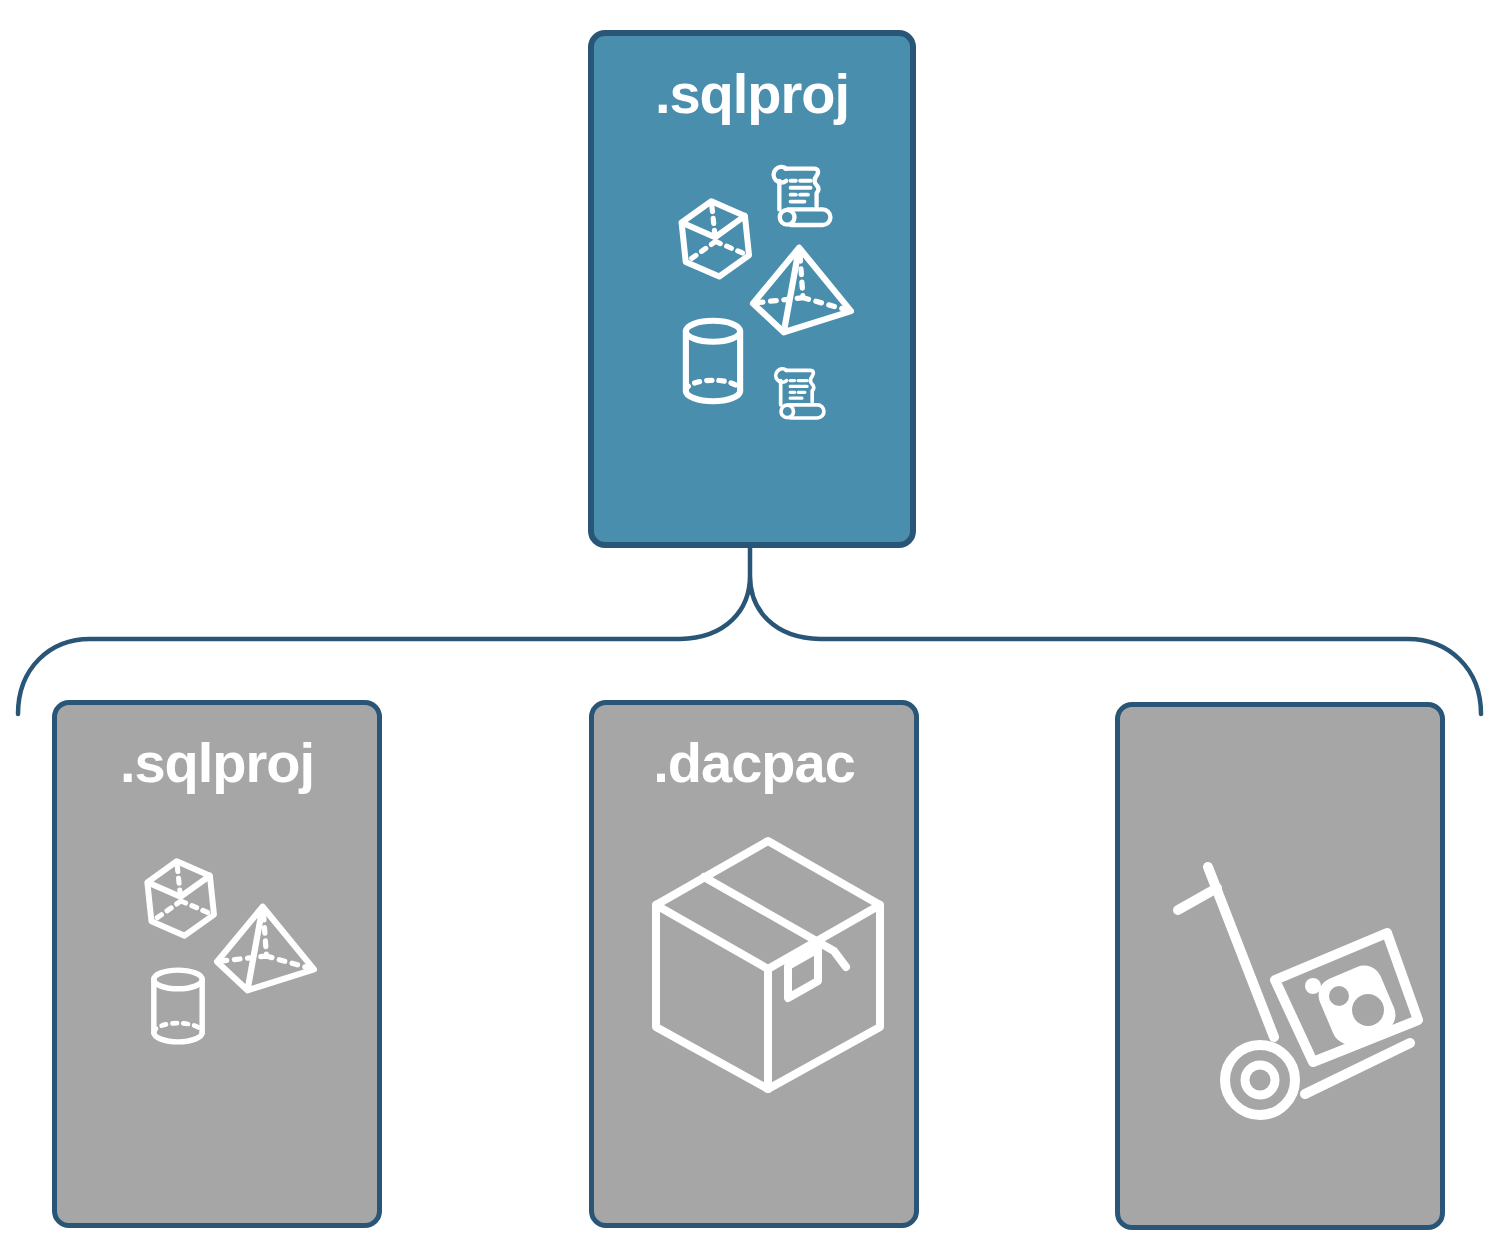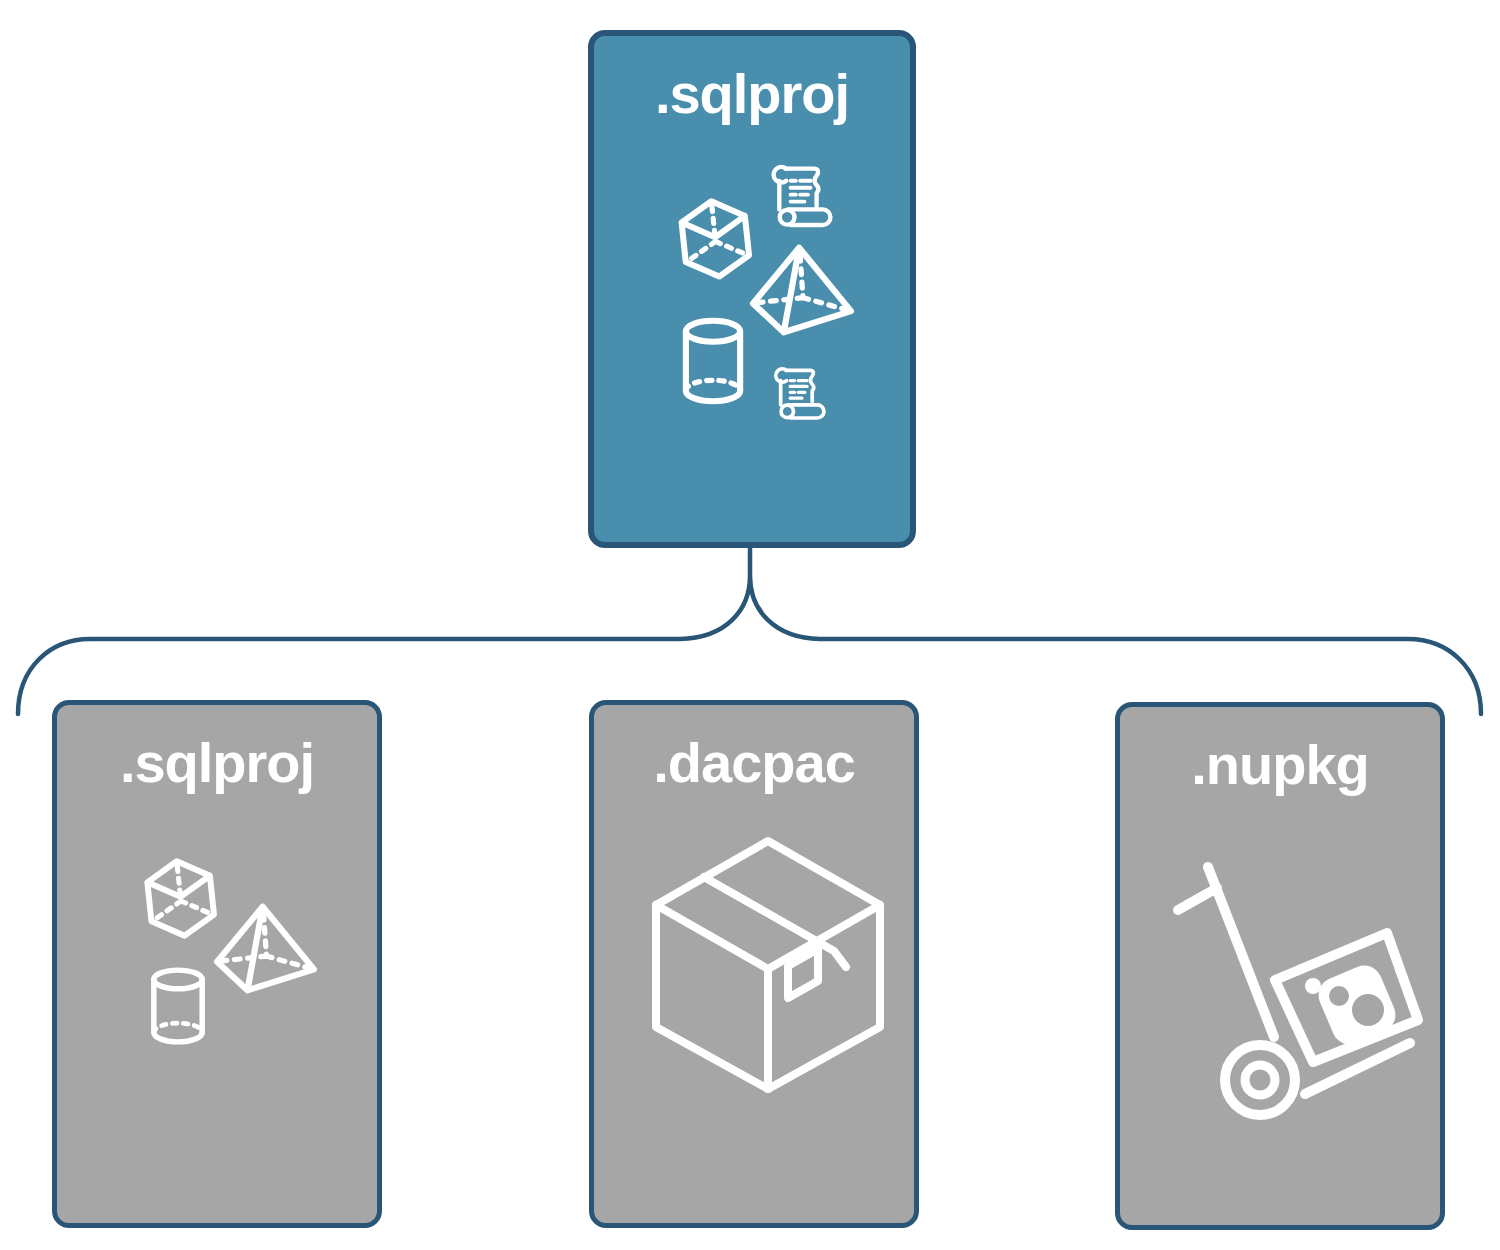--- a/index.html
+++ b/index.html
@@ -138,19 +138,18 @@
   </div>
 
   <div class="card card-child card-child-2">
     <div class="card-title">.dacpac</div>
     <svg class="icon" style="left:54px;top:130px" width="240" height="260">
         <use href="#sym-package"></use>
       </svg>
   </div>
 
   <div class="card card-child card-child-3">
-    <div class="card-title">.nupkg</div>
     <svg class="icon" style="left:50px;top:140px" width="260" height="278">
         <use href="#sym-handtruck"></use>
       </svg>
   </div>
 
 </div>
 
 </body></html>

